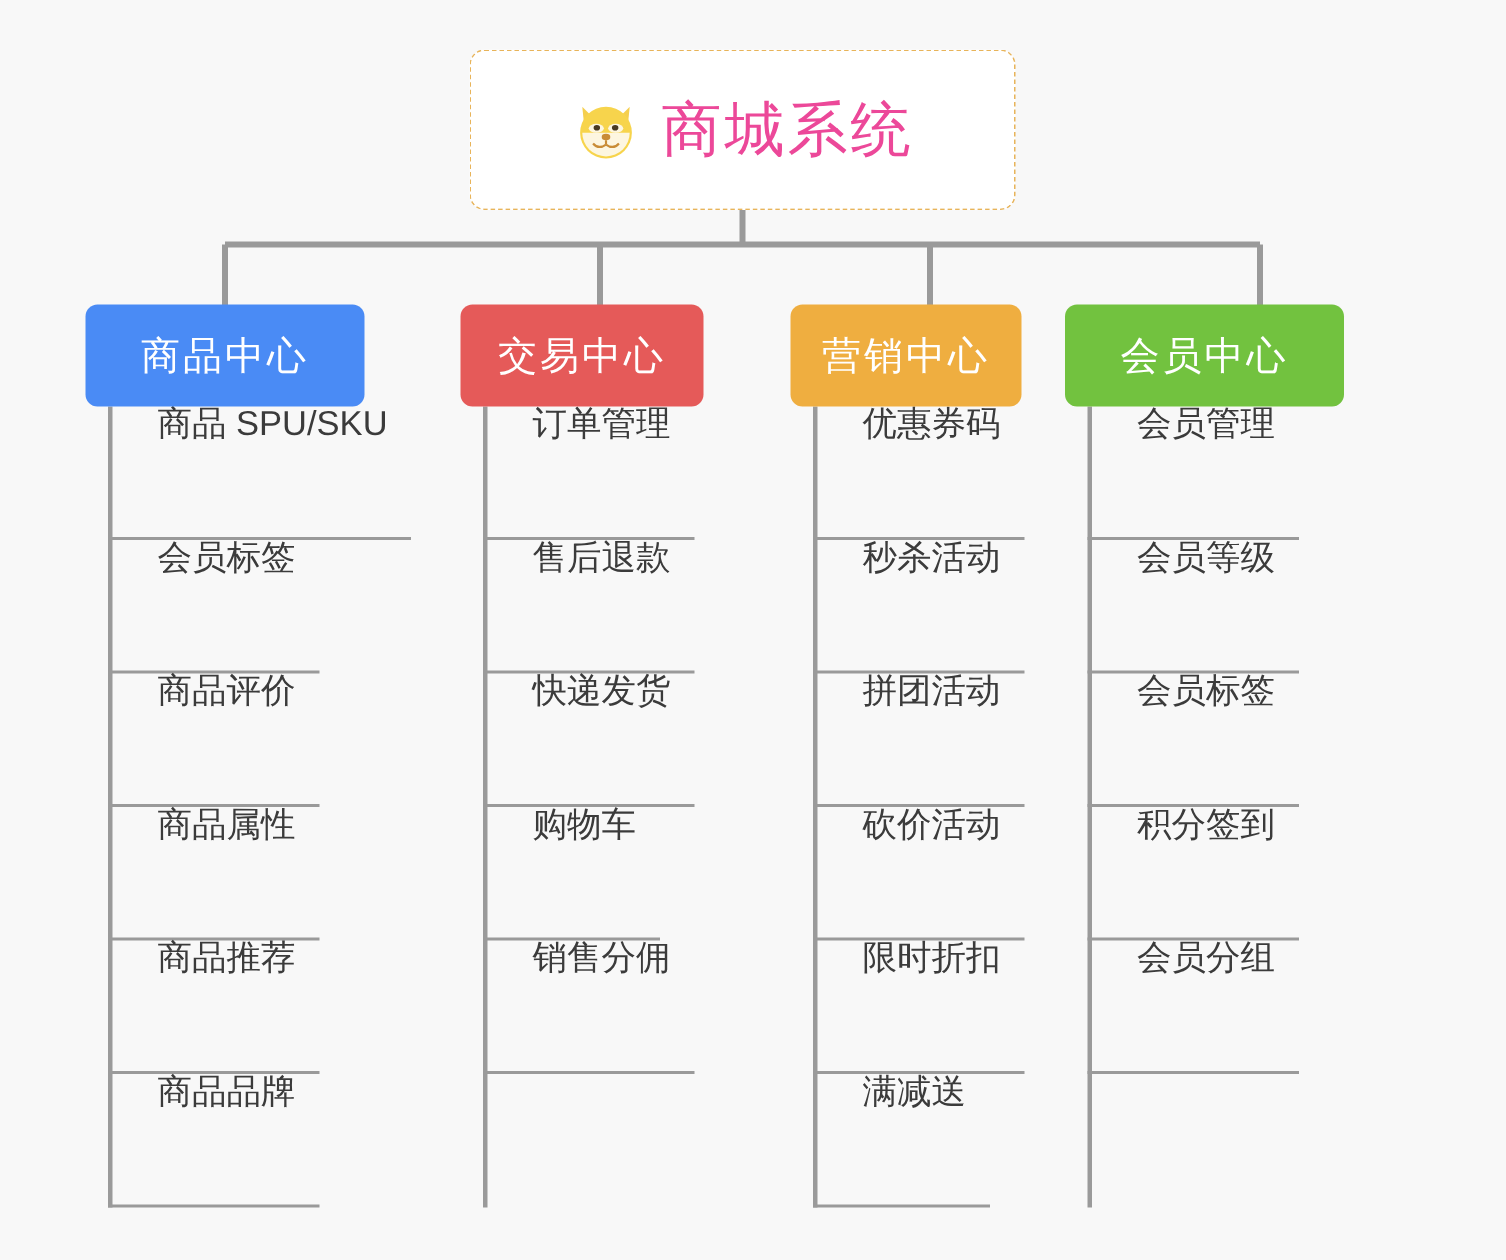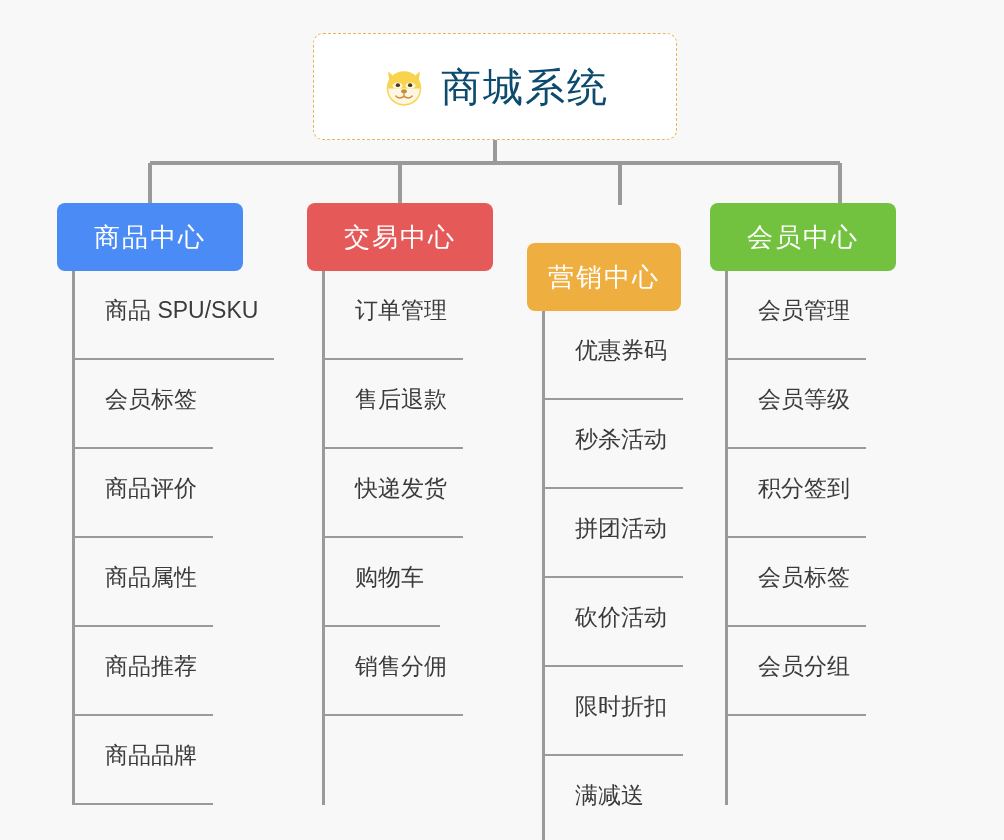--- a/index.html
+++ b/index.html
@@ -84,22 +84,22 @@
     display: flex;
     align-items: center;
     justify-content: center;
     color: #ffffff;
     font-size: 26px;
     letter-spacing: 2px;
     white-space: nowrap;
     z-index: 2;
   }
   .column.c0 .cat-header { width: 186px; }
-  .column.c1 .cat-header { width: 186px; }
-  .column.c2 .cat-header { width: 154px; margin-top: 40px; }
+  .column.c1 .cat-header { width: 162px; }
+  .column.c2 .cat-header { width: 154px; }
   .column.c3 .cat-header { width: 186px; }
 
   
   .leaf-list {
     position: relative;
     margin-top: 0;
     padding-top: 0;
   }
   
   .leaf-spine {
@@ -107,21 +107,21 @@
     left: 15px;
     top: 0;
     width: 3px;
     background: #9a9a9a;
   }
   .leaf-item {
     position: relative;
     height: 89px;
     box-sizing: border-box;
     display: flex;
-    align-items: center;
+    align-items: flex-start;
     padding-left: 48px;
   }
   .leaf-underline {
     position: absolute;
     left: 15px;
     bottom: 0;
     height: 2px;
     background: #9a9a9a;
   }
   .leaf-label {
@@ -162,21 +162,21 @@
       <path d="M10 34 a22 22 0 0 0 44 0 z" fill="#fdf6e0"></path>
       <ellipse cx="23" cy="30" rx="7" ry="4.2" fill="#fdf6e0"></ellipse>
       <ellipse cx="41" cy="30" rx="7" ry="4.2" fill="#fdf6e0"></ellipse>
       <ellipse cx="23.5" cy="29.5" rx="3" ry="2.6" fill="#4a3a22"></ellipse>
       <ellipse cx="40.5" cy="29.5" rx="3" ry="2.6" fill="#4a3a22"></ellipse>
       <ellipse cx="32" cy="38" rx="4" ry="3" fill="#c98c36"></ellipse>
       <path d="M32 41 v4" stroke="#c98c36" stroke-width="2" fill="none"></path>
       <path d="M32 45 q-7 5 -12 -1" stroke="#c98c36" stroke-width="2" fill="none"></path>
       <path d="M32 45 q7 5 12 -1" stroke="#c98c36" stroke-width="2" fill="none"></path>
     </svg>
-    <span class="root-title" style="color: #0c4a6e;">商城系统</span>
+    <span class="root-title" style="color: #ec4899;">商城系统</span>
   </div>
 
   <div class="columns">
 
     <div class="column c0">
       <div class="cat-header" style="background: rgb(74, 139, 245);">
         <span>商品中心</span>
       </div>
       <div class="leaf-list">
         <div class="leaf-spine" style="background: rgb(154, 154, 154); height: 534px;"></div>
@@ -277,25 +277,25 @@
         <div class="leaf-spine" style="background: rgb(154, 154, 154); height: 534px;"></div>
         <div class="leaf-item">
           <span class="leaf-label">会员管理</span>
           <span class="leaf-underline" style="background: rgb(154, 154, 154); width: 141px;"></span>
         </div>
         <div class="leaf-item">
           <span class="leaf-label">会员等级</span>
           <span class="leaf-underline" style="background: rgb(154, 154, 154); width: 141px;"></span>
         </div>
         <div class="leaf-item">
+          <span class="leaf-label">会员标签</span>
+          <span class="leaf-underline" style="background: rgb(154, 154, 154); width: 141px;"></span>
+        </div>
+        <div class="leaf-item">
           <span class="leaf-label">积分签到</span>
-          <span class="leaf-underline" style="background: rgb(154, 154, 154); width: 141px;"></span>
-        </div>
-        <div class="leaf-item">
-          <span class="leaf-label">会员标签</span>
           <span class="leaf-underline" style="background: rgb(154, 154, 154); width: 141px;"></span>
         </div>
         <div class="leaf-item">
           <span class="leaf-label">会员分组</span>
           <span class="leaf-underline" style="background: rgb(154, 154, 154); width: 141px;"></span>
         </div>
       </div>
     </div>
 
   </div>

